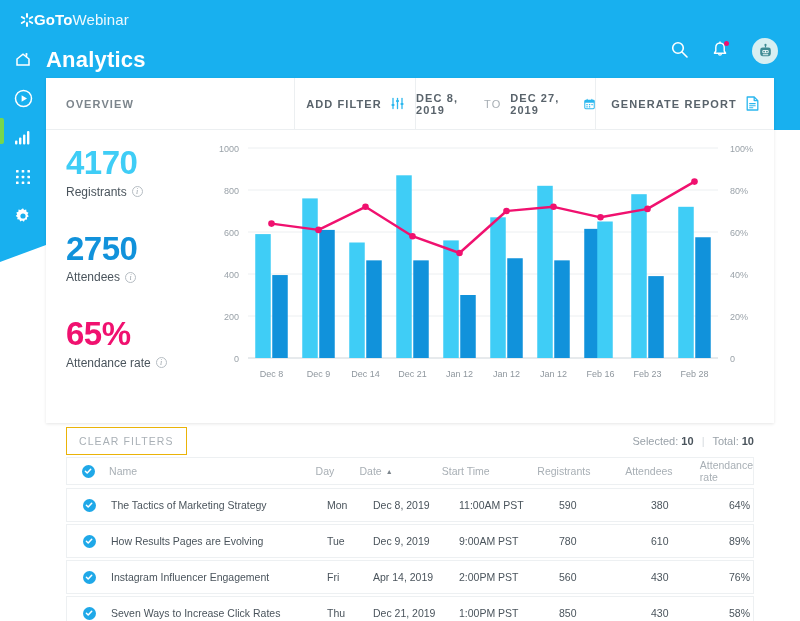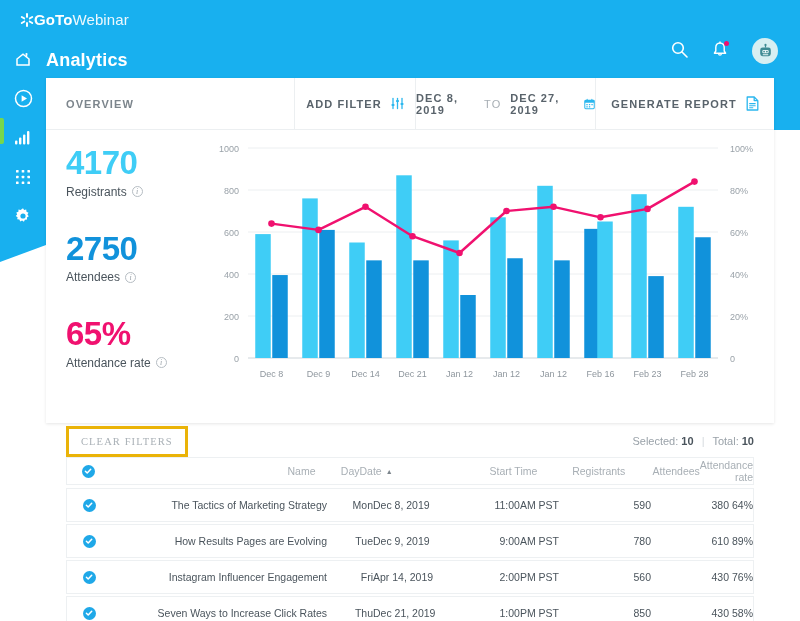--- a/index.html
+++ b/index.html
@@ -40,21 +40,21 @@
   .logo-text { font-size:15px; color:#fff; letter-spacing:.1px; }
   .logo-text b { font-weight:bold; }
   .logo-text span.light { font-weight:300; opacity:.92; }
 
   
   .title-row {
     position:absolute; left:0; top:40px; width:800px; height:40px; z-index:7;
     display:flex; align-items:center;
   }
   .page-title {
-    margin-left:46px; font-size:18px; font-weight:bold; color:#fff; letter-spacing:.2px;
+    margin-left:46px; font-size:22px; font-weight:bold; color:#fff; letter-spacing:.2px;
   }
   .header-icons {
     position:absolute; right:22px; top:38px; display:flex; align-items:center; gap:24px; z-index:8;
   }
   .hdr-ico { position:relative; cursor:pointer; }
   .notif-dot {
     position:absolute; right:-1px; top:0px; width:5px; height:5px; border-radius:50%;
     background:#F0116F;
   }
   .avatar {
@@ -101,34 +101,34 @@
   
   .chart-wrap { position:absolute; left:160px; top:62px; width:560px; height:250px; }
   .chart-svg { display:block; }
 
   
   .filters-row {
     position:absolute; left:46px; top:423px; width:728px; height:36px; z-index:5;
     display:flex; align-items:center; padding:0 20px;
   }
   .clear-btn {
-    border:3px solid #eab308; background:#fff; color:#A9B0B6;
+    border:1px solid #eab308; background:#fff; color:#A9B0B6;
     font-size:10.5px; letter-spacing:1.1px; padding:7px 12px; cursor:pointer;
-    font-family:Liberation Serif, serif;
+    font-family:Liberation Sans, sans-serif;
   }
   .counts { margin-left:auto; font-size:11px; color:#9AA2A9; }
   .counts b { color:#4A545C; font-weight:bold; }
   .counts .sep { color:#D5DADE; margin:0 5px; }
 
   
   .table { position:absolute; left:66px; top:457px; width:688px; z-index:5; }
   .trow {
     display:flex; align-items:center; height:33px;
     background:#fff; border:1px solid #EDF0F2; margin-bottom:2px;
-    font-size:10.5px; color:#4A545C;text-align:right;
+    font-size:10.5px; color:#4A545C;
   }
   .thead { border:1px solid #EDF0F2; height:28px; color:#A8AFB5; margin-bottom:3px; }
   .trow.body { height:34px; }
   .cb { width:44px; display:flex; justify-content:center; align-items:center; }
   .chk {
     width:13px; height:13px; border-radius:50%; background:#1FA8E8;
     display:flex; align-items:center; justify-content:center;
   }
   .c-name { width:216px; }
   .c-day { width:46px; }

